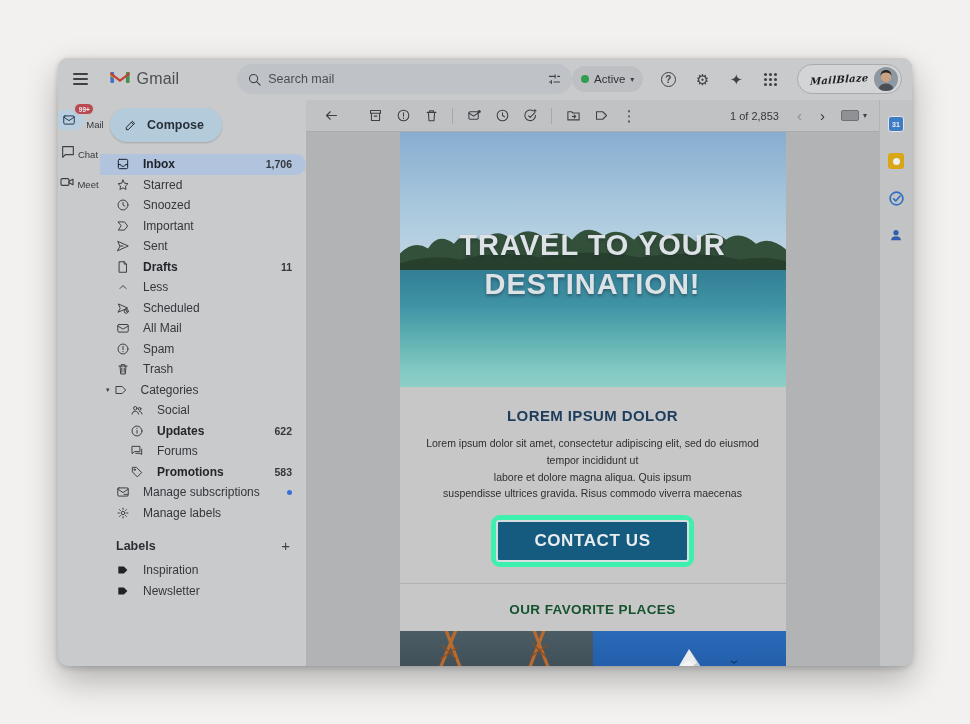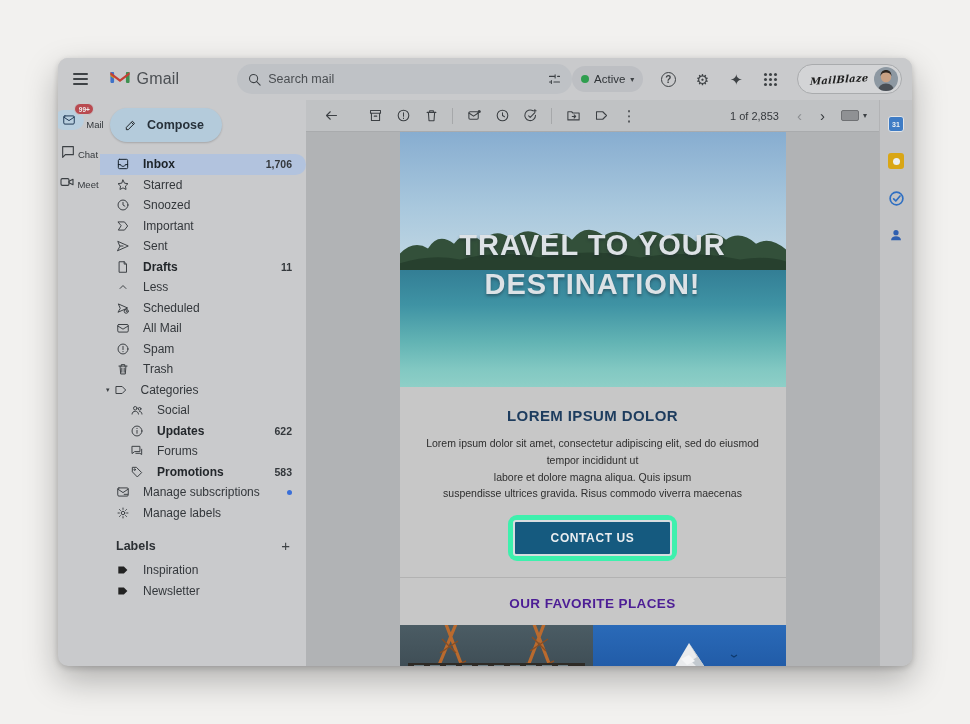--- a/index.html
+++ b/index.html
@@ -97,26 +97,26 @@
   .hero-title { position:absolute; left:0; right:0; top:37%; text-align:center; color:#dde2e6;
     font-size:29px; font-weight:bold; letter-spacing:1px; line-height:1.35;
     text-shadow:0 2px 3px rgba(30,40,50,.45); }
 
   
   .sec1 { text-align:center; padding:20px 18px 0 18px; }
   .sec1 h2 { font-size:15px; color:#1d3c5e; letter-spacing:.4px; margin-bottom:11px; }
   .body-line { font-size:10.5px; color:#2e2e2e; line-height:1.6; }
   .cta-wrap { display:inline-block; margin:13px auto 16px auto; background:#3ef0ad; border-radius:9px; padding:5px; }
   .cta-btn { display:block; background:#155a7f; color:#e9edf0; border:2px solid #d8dde0; border-radius:3px;
-    font-family:"Liberation Sans", sans-serif; font-size:12px; font-weight:bold; letter-spacing:.6px;
+    font-family:"Liberation Sans", sans-serif; font-size:17px; font-weight:bold; letter-spacing:.6px;
     padding:9px 36px; cursor:pointer; }
   .divider { height:1px; background:#b2b2b2; }
 
   
-  .sec2 h2 { text-align:center; font-size:13.5px; color:#4c1d95; letter-spacing:.4px; padding:18px 0 14px 0; }
+  .sec2 h2 { text-align:center; font-size:13.5px; color:#14532d; letter-spacing:.4px; padding:18px 0 14px 0; }
   .places-row { display:flex; }
   .place-img { width:50%; height:62px; }
 
   
   .right-rail { width:33px; background:#c2c3c5; border-left:1px solid #b2b3b5; display:flex; flex-direction:column;
     align-items:center; padding-top:16px; gap:21px; }
   .cal-ic { width:16px; height:16px; background:#3f7cc5; border-radius:3px; border:1.5px solid #e4e6e8;
     color:#eef1f3; font-size:7px; font-weight:bold; display:flex; align-items:center; justify-content:center; cursor:pointer; }
   .keep-ic { width:16px; height:16px; background:#d9a616; border-radius:3px; display:flex; align-items:center; justify-content:center; cursor:pointer; }
   .keep-ic i { width:7px; height:7px; background:#eceff1; border-radius:50%; }

